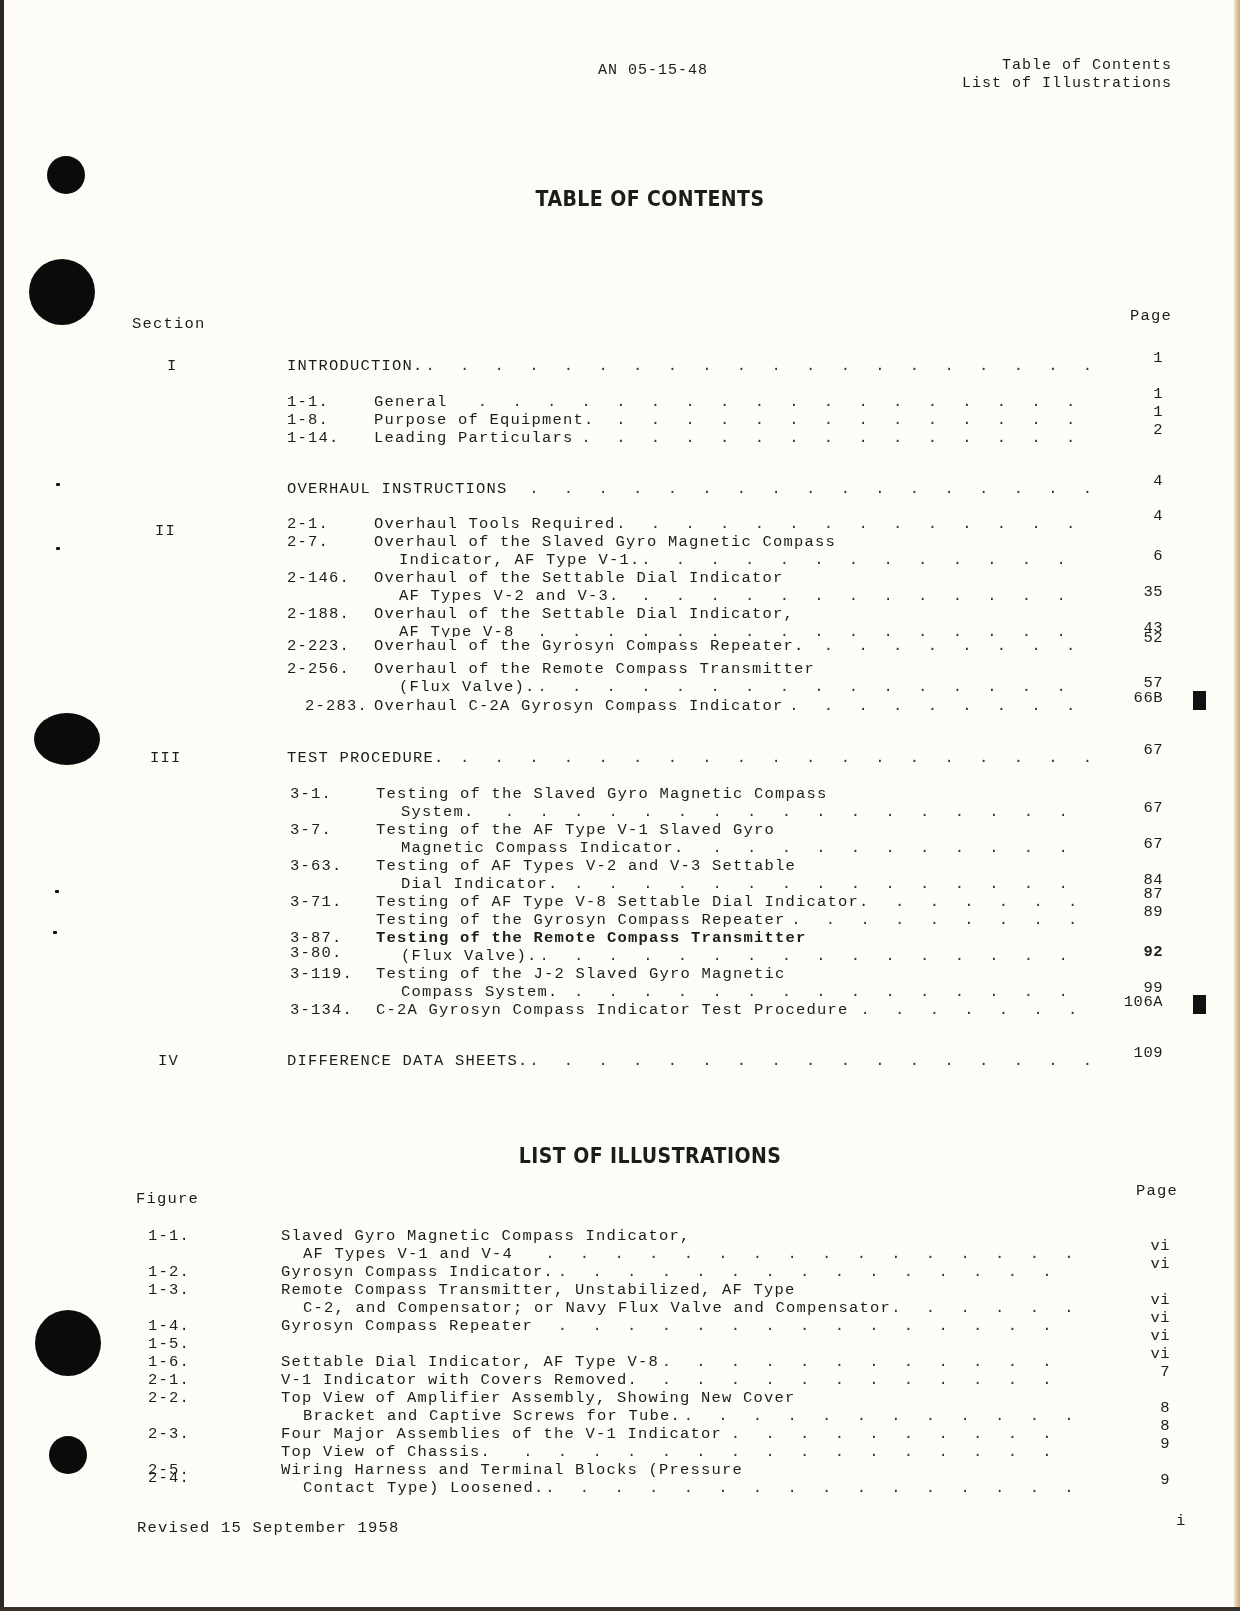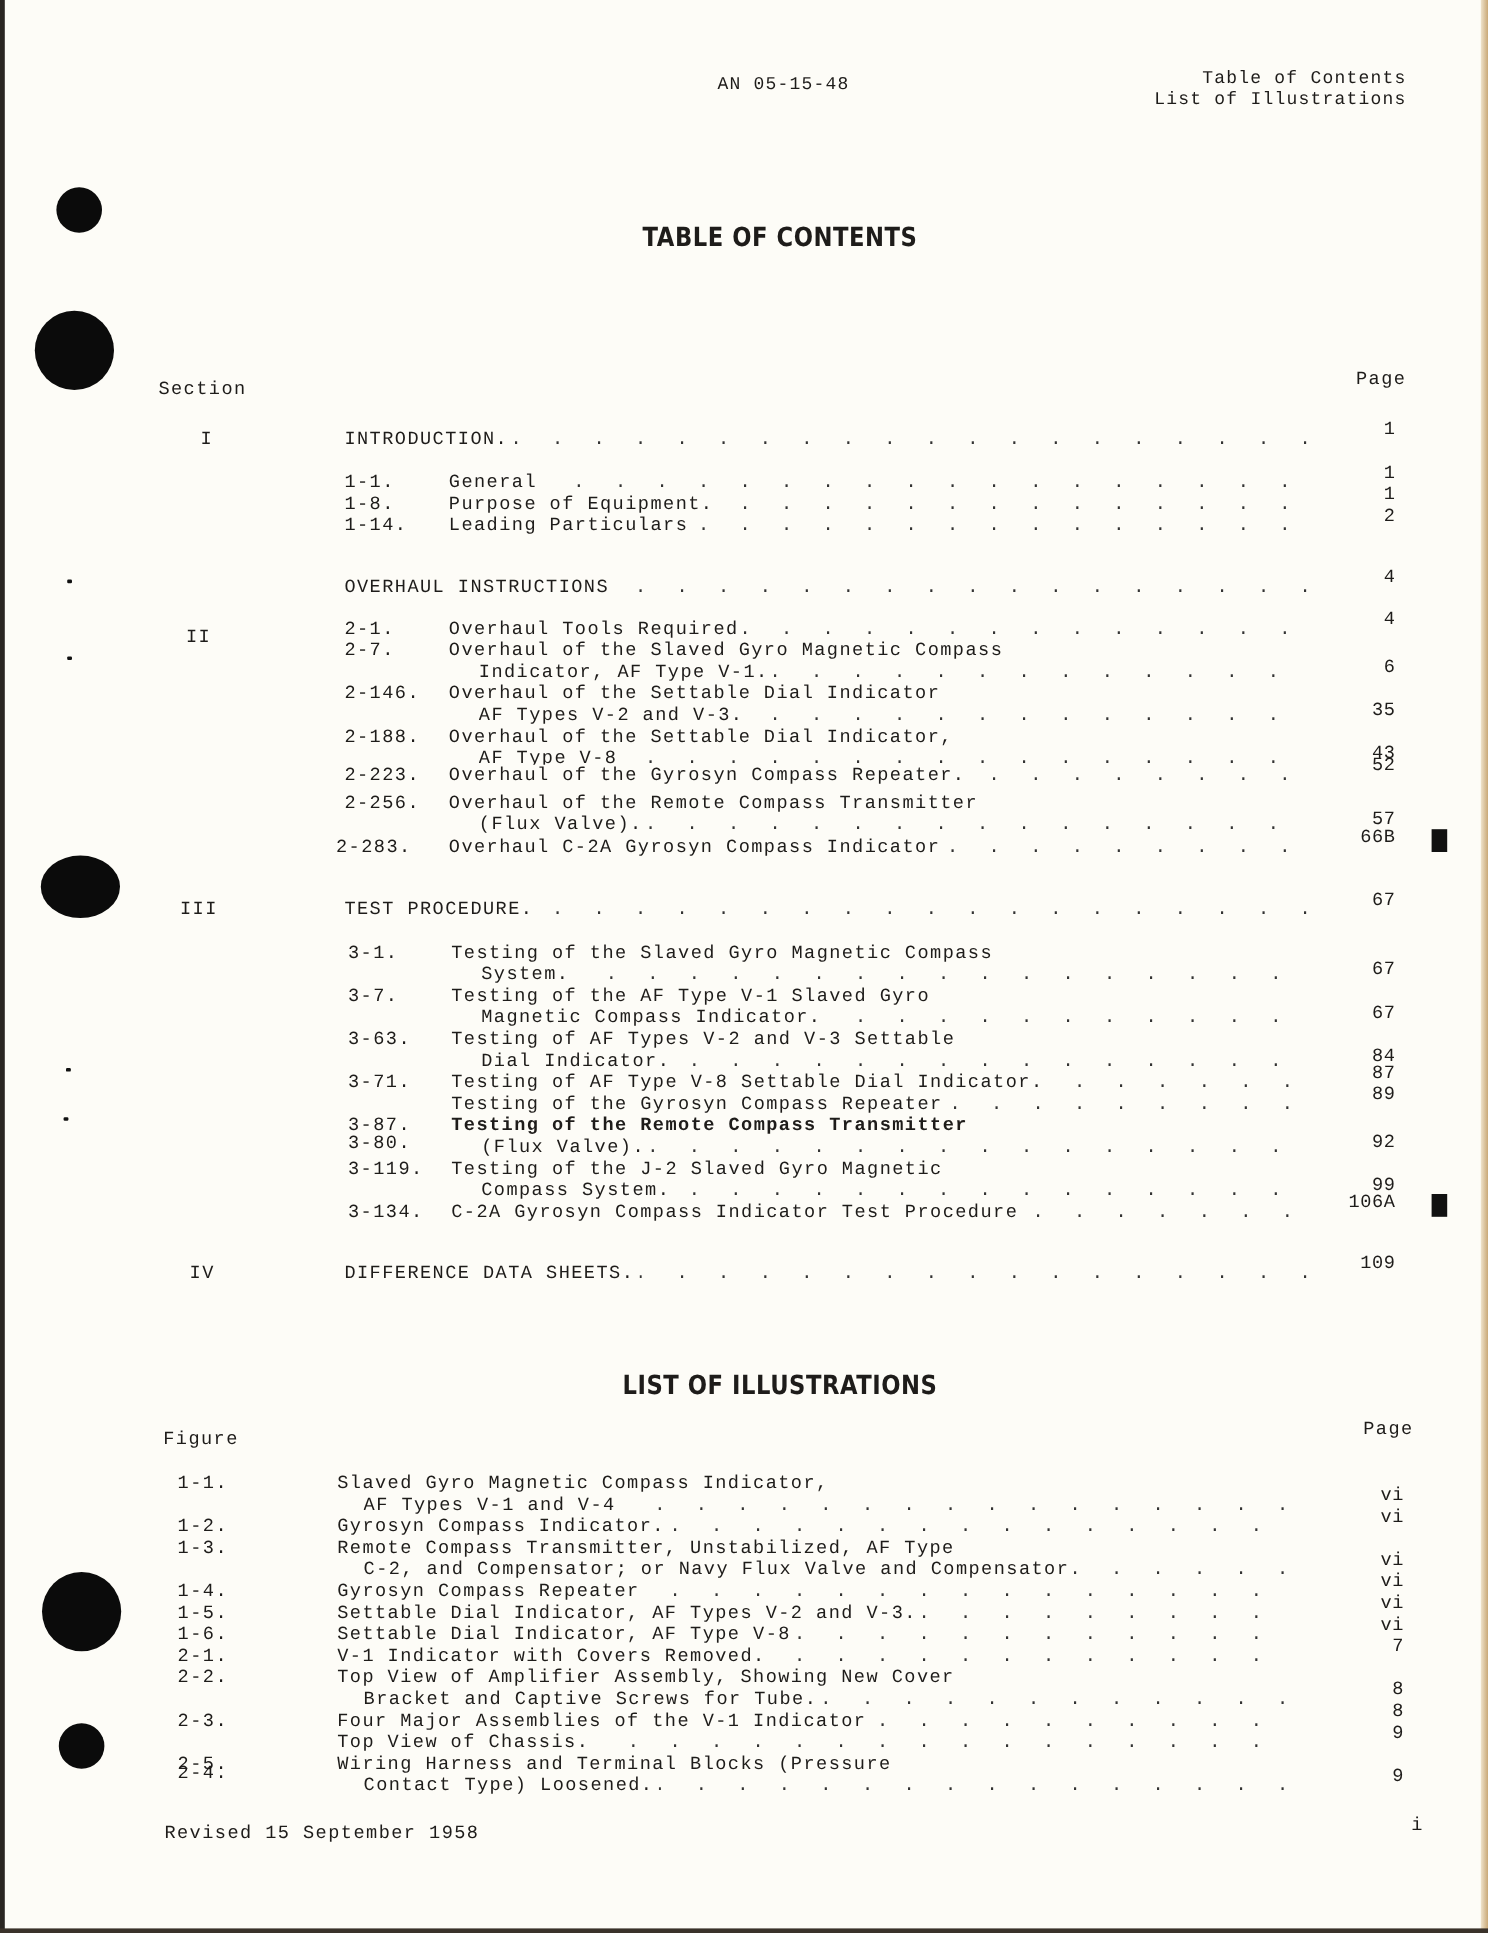--- a/index.html
+++ b/index.html
@@ -75,21 +75,21 @@
     <div class="t" style="left:374px;top:605px;">Overhaul of the Settable Dial Indicator,</div>
     <div class="lead" style="left:399px;top:623px;width:691px;"><span class="txt">AF Type V-8</span><span class="dots">. . . . . . . . . . . . . . . . . . . . . . . . . . . . . . . . . . . . . . . . . . . . . . . . . . . . . . . . . . . . . . . . . . . . . . . . . .</span></div>
     <div class="pg" style="left:1103px;top:619px;">43</div>
     <div class="t" style="left:287px;top:637px;">2-223.</div>
     <div class="lead" style="left:374px;top:637px;width:716px;"><span class="txt">Overhaul of the Gyrosyn Compass Repeater.</span><span class="dots">. . . . . . . . . . . . . . . . . . . . . . . . . . . . . . . . . . . . . . . . . . . . . . . . . . . . . . . . . . . . . . . . . . . . . . . . . .</span></div>
     <div class="pg" style="left:1103px;top:629px;">52</div>
     <div class="t" style="left:287px;top:660px;">2-256.</div>
     <div class="t" style="left:374px;top:660px;">Overhaul of the Remote Compass Transmitter</div>
     <div class="lead" style="left:399px;top:678px;width:691px;"><span class="txt">(Flux Valve).</span><span class="dots">. . . . . . . . . . . . . . . . . . . . . . . . . . . . . . . . . . . . . . . . . . . . . . . . . . . . . . . . . . . . . . . . . . . . . . . . . .</span></div>
     <div class="pg" style="left:1103px;top:674px;">57</div>
-    <div class="t" style="left:280px;top:697px;">2-283.</div>
+    <div class="t" style="left:305px;top:697px;">2-283.</div>
     <div class="lead" style="left:374px;top:697px;width:716px;"><span class="txt">Overhaul C-2A Gyrosyn Compass Indicator</span><span class="dots">. . . . . . . . . . . . . . . . . . . . . . . . . . . . . . . . . . . . . . . . . . . . . . . . . . . . . . . . . . . . . . . . . . . . . . . . . .</span></div>
     <div class="pg" style="left:1103px;top:689px;">66B</div>
     <div class="bar" style="left:1193px;top:691px;"></div>
     <div class="t" style="left:150px;top:749px;">III</div>
     <div class="lead" style="left:287px;top:749px;width:803px;"><span class="txt">TEST PROCEDURE.</span><span class="dots">. . . . . . . . . . . . . . . . . . . . . . . . . . . . . . . . . . . . . . . . . . . . . . . . . . . . . . . . . . . . . . . . . . . . . . . . . .</span></div>
     <div class="pg" style="left:1103px;top:741px;">67</div>
     <div class="t" style="left:290px;top:785px;">3-1.</div>
     <div class="t" style="left:376px;top:785px;">Testing of the Slaved Gyro Magnetic Compass</div>
     <div class="lead" style="left:401px;top:803px;width:689px;"><span class="txt">System.</span><span class="dots">. . . . . . . . . . . . . . . . . . . . . . . . . . . . . . . . . . . . . . . . . . . . . . . . . . . . . . . . . . . . . . . . . . . . . . . . . .</span></div>
     <div class="pg" style="left:1103px;top:799px;">67</div>
@@ -103,21 +103,21 @@
     <div class="pg" style="left:1103px;top:871px;">84</div>
     <div class="t" style="left:290px;top:893px;">3-71.</div>
     <div class="lead" style="left:376px;top:893px;width:714px;"><span class="txt">Testing of AF Type V-8 Settable Dial Indicator.</span><span class="dots">. . . . . . . . . . . . . . . . . . . . . . . . . . . . . . . . . . . . . . . . . . . . . . . . . . . . . . . . . . . . . . . . . . . . . . . . . .</span></div>
     <div class="pg" style="left:1103px;top:885px;">87</div>
     <div class="t" style="left:290px;top:944px;">3-80.</div>
     <div class="lead" style="left:376px;top:911px;width:714px;"><span class="txt">Testing of the Gyrosyn Compass Repeater</span><span class="dots">. . . . . . . . . . . . . . . . . . . . . . . . . . . . . . . . . . . . . . . . . . . . . . . . . . . . . . . . . . . . . . . . . . . . . . . . . .</span></div>
     <div class="pg" style="left:1103px;top:903px;">89</div>
     <div class="t" style="left:290px;top:929px;">3-87.</div>
     <div class="t" style="left:376px;top:929px;font-weight:bold;">Testing of the Remote Compass Transmitter</div>
     <div class="lead" style="left:401px;top:947px;width:689px;"><span class="txt">(Flux Valve).</span><span class="dots">. . . . . . . . . . . . . . . . . . . . . . . . . . . . . . . . . . . . . . . . . . . . . . . . . . . . . . . . . . . . . . . . . . . . . . . . . .</span></div>
-    <div class="pg" style="left:1103px;top:943px;">92</div>
+    <div class="pg" style="left:1103px;top:943px;font-weight:bold;">92</div>
     <div class="t" style="left:290px;top:965px;">3-119.</div>
     <div class="t" style="left:376px;top:965px;">Testing of the J-2 Slaved Gyro Magnetic</div>
     <div class="lead" style="left:401px;top:983px;width:689px;"><span class="txt">Compass System.</span><span class="dots">. . . . . . . . . . . . . . . . . . . . . . . . . . . . . . . . . . . . . . . . . . . . . . . . . . . . . . . . . . . . . . . . . . . . . . . . . .</span></div>
     <div class="pg" style="left:1103px;top:979px;">99</div>
     <div class="t" style="left:290px;top:1001px;">3-134.</div>
     <div class="lead" style="left:376px;top:1001px;width:714px;"><span class="txt">C-2A Gyrosyn Compass Indicator Test Procedure</span><span class="dots">. . . . . . . . . . . . . . . . . . . . . . . . . . . . . . . . . . . . . . . . . . . . . . . . . . . . . . . . . . . . . . . . . . . . . . . . . .</span></div>
     <div class="pg" style="left:1103px;top:993px;">106A</div>
     <div class="bar" style="left:1193px;top:995px;"></div>
     <div class="t" style="left:158px;top:1052px;">IV</div>
     <div class="lead" style="left:287px;top:1052px;width:803px;"><span class="txt">DIFFERENCE DATA SHEETS.</span><span class="dots">. . . . . . . . . . . . . . . . . . . . . . . . . . . . . . . . . . . . . . . . . . . . . . . . . . . . . . . . . . . . . . . . . . . . . . . . . .</span></div>
@@ -136,21 +136,21 @@
     <div class="lead" style="left:281px;top:1263px;width:799px;"><span class="txt">Gyrosyn Compass Indicator.</span><span class="dots">. . . . . . . . . . . . . . . . . . . . . . . . . . . . . . . . . . . . . . . . . . . . . . . . . . . . . . . . . . . . . . . . . . . . . . . . . .</span></div>
     <div class="pg" style="left:1110px;top:1255px;">vi</div>
     <div class="t" style="left:148px;top:1281px;">1-3.</div>
     <div class="t" style="left:281px;top:1281px;">Remote Compass Transmitter, Unstabilized, AF Type</div>
     <div class="lead" style="left:303px;top:1299px;width:777px;"><span class="txt">C-2, and Compensator; or Navy Flux Valve and Compensator</span><span class="dots">. . . . . . . . . . . . . . . . . . . . . . . . . . . . . . . . . . . . . . . . . . . . . . . . . . . . . . . . . . . . . . . . . . . . . . . . . .</span></div>
     <div class="pg" style="left:1110px;top:1291px;">vi</div>
     <div class="t" style="left:148px;top:1317px;">1-4.</div>
     <div class="lead" style="left:281px;top:1317px;width:799px;"><span class="txt">Gyrosyn Compass Repeater</span><span class="dots">. . . . . . . . . . . . . . . . . . . . . . . . . . . . . . . . . . . . . . . . . . . . . . . . . . . . . . . . . . . . . . . . . . . . . . . . . .</span></div>
     <div class="pg" style="left:1110px;top:1309px;">vi</div>
     <div class="t" style="left:148px;top:1335px;">1-5.</div>
-    <div class="lead" style="left:281px;top:1335px;width:799px;"><span class="txt">Settable Dial Indicator, AF Types V-2 and V-3.</span><span class="dots">. . . . . . . . . . . . . . . . . . . . . . . . . . . . . . . . . . . . . . . . . . . . . . . . . . . . . . . . . . . . . . . . . . . . . . . . . .</span></div>
+    <div class="lead" style="left:281px;top:1335px;width:799px;"><span class="dots">. . . . . . . . . . . . . . . . . . . . . . . . . . . . . . . . . . . . . . . . . . . . . . . . . . . . . . . . . . . . . . . . . . . . . . . . . .</span></div>
     <div class="pg" style="left:1110px;top:1327px;">vi</div>
     <div class="t" style="left:148px;top:1353px;">1-6.</div>
     <div class="lead" style="left:281px;top:1353px;width:799px;"><span class="txt">Settable Dial Indicator, AF Type V-8</span><span class="dots">. . . . . . . . . . . . . . . . . . . . . . . . . . . . . . . . . . . . . . . . . . . . . . . . . . . . . . . . . . . . . . . . . . . . . . . . . .</span></div>
     <div class="pg" style="left:1110px;top:1345px;">vi</div>
     <div class="t" style="left:148px;top:1371px;">2-1.</div>
     <div class="lead" style="left:281px;top:1371px;width:799px;"><span class="txt">V-1 Indicator with Covers Removed.</span><span class="dots">. . . . . . . . . . . . . . . . . . . . . . . . . . . . . . . . . . . . . . . . . . . . . . . . . . . . . . . . . . . . . . . . . . . . . . . . . .</span></div>
     <div class="pg" style="left:1110px;top:1363px;">7</div>
     <div class="t" style="left:148px;top:1389px;">2-2.</div>
     <div class="t" style="left:281px;top:1389px;">Top View of Amplifier Assembly, Showing New Cover</div>
     <div class="lead" style="left:303px;top:1407px;width:777px;"><span class="txt">Bracket and Captive Screws for Tube.</span><span class="dots">. . . . . . . . . . . . . . . . . . . . . . . . . . . . . . . . . . . . . . . . . . . . . . . . . . . . . . . . . . . . . . . . . . . . . . . . . .</span></div>

